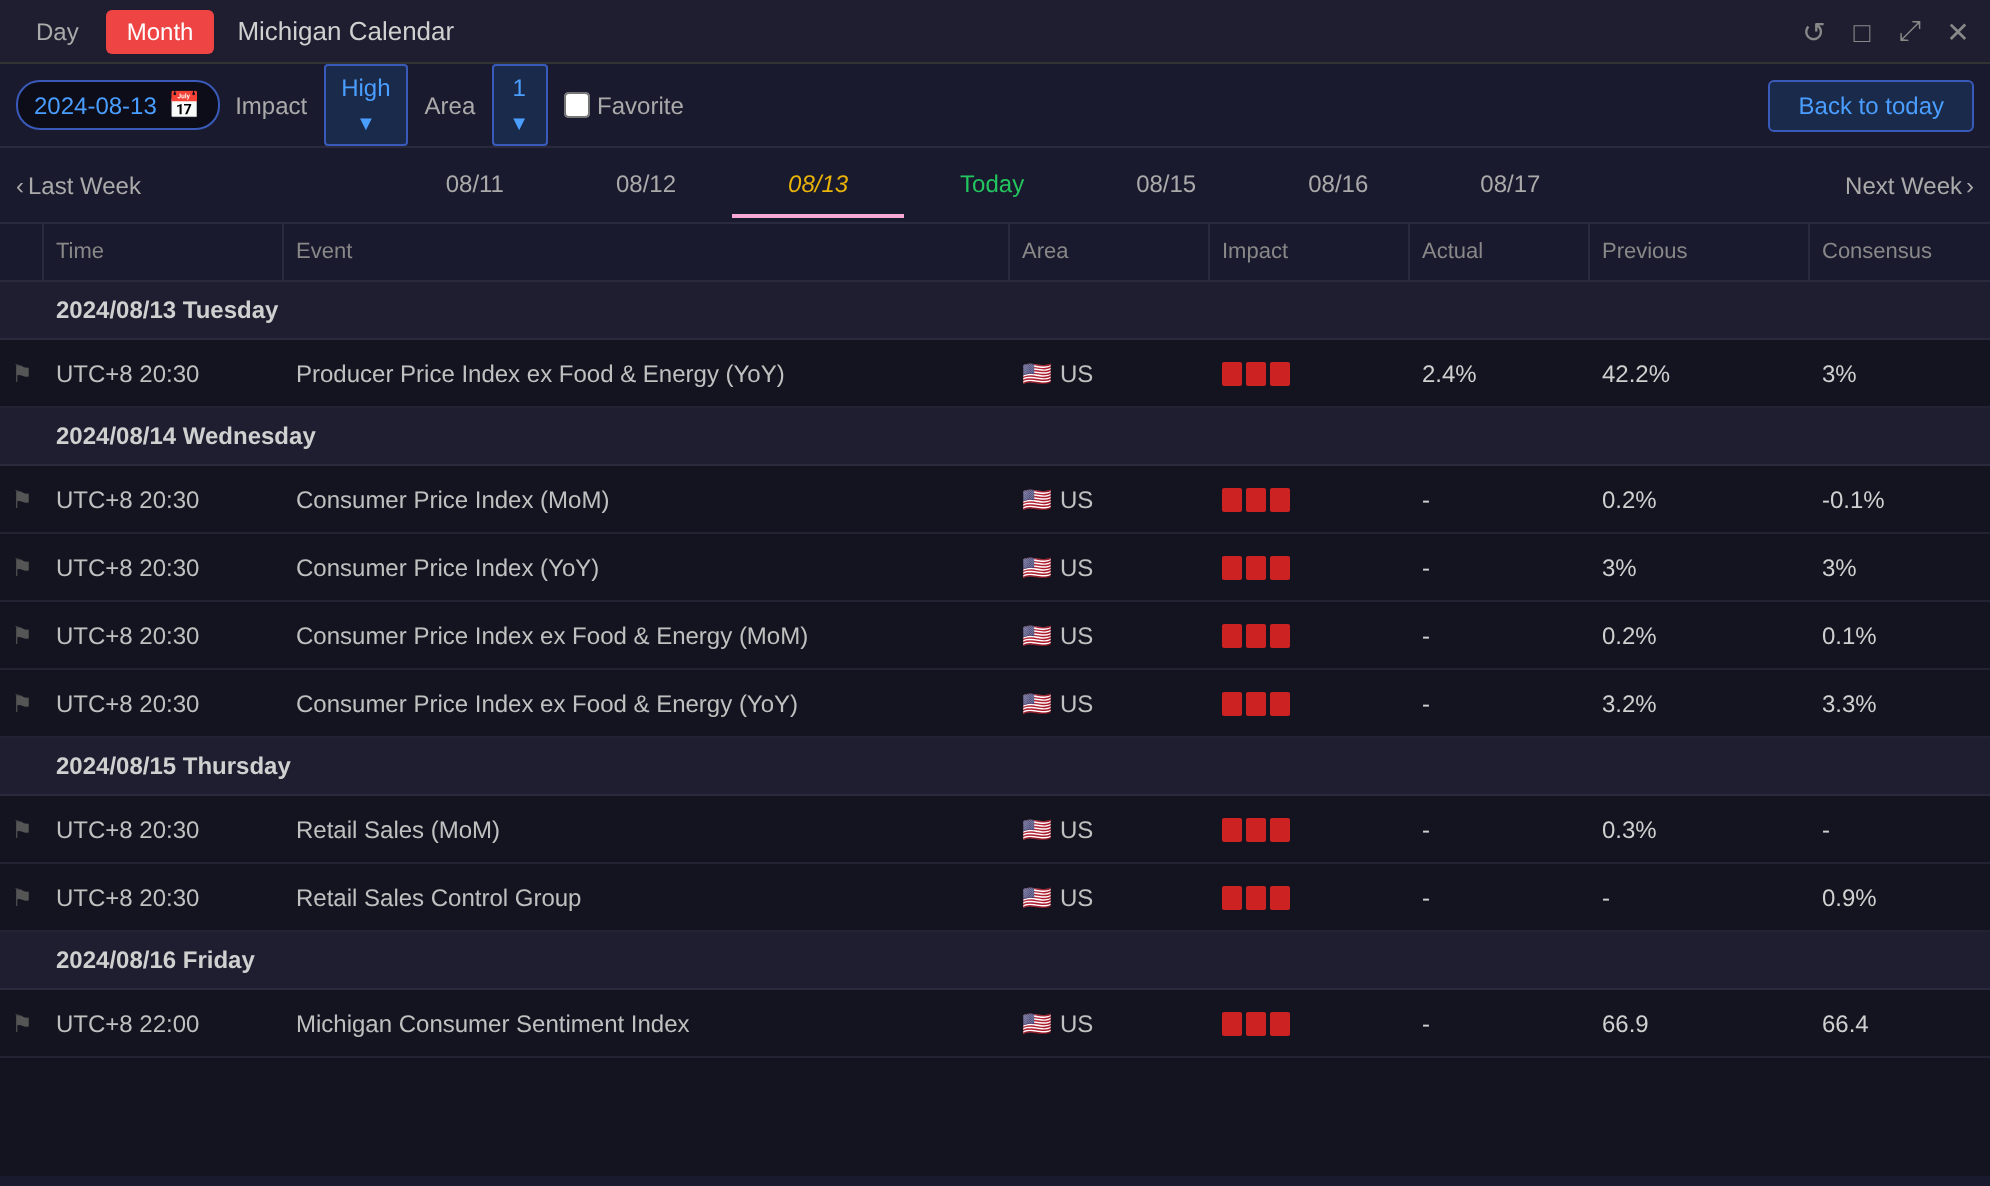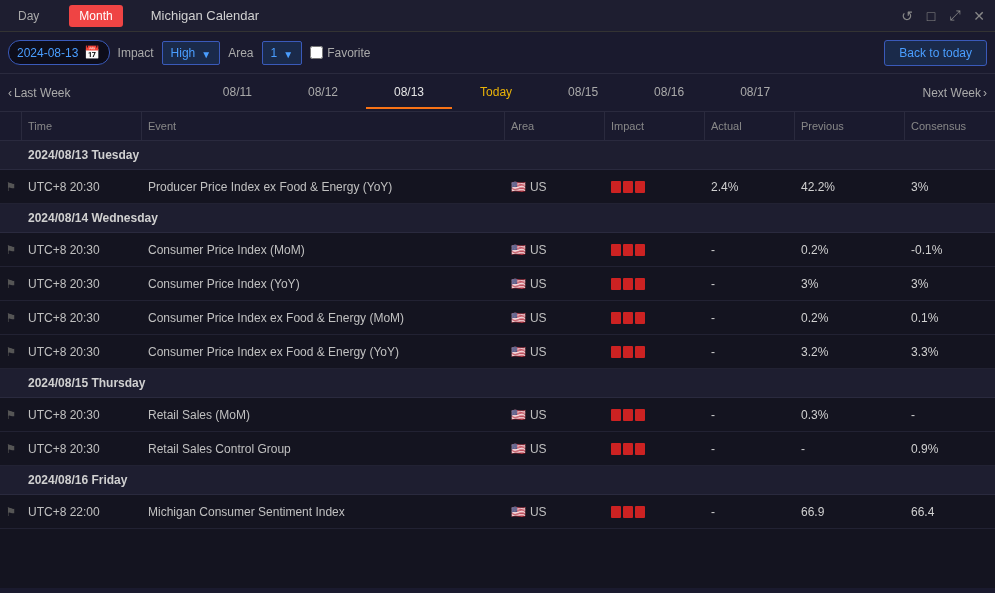--- a/index.html
+++ b/index.html
@@ -14,21 +14,21 @@
     }
 
     
     .tab-bar {
       display: flex;
       align-items: center;
       background: #1e1e30;
       padding: 0 8px;
       height: 32px;
       border-bottom: 1px solid #333;
-      gap: 20px;
+      gap: 4px;
     }
     .tab {
       padding: 4px 10px;
       cursor: pointer;
       border-radius: 3px;
       font-size: 12px;
       color: #aaa;
     }
     .tab.active {
       background: #ef4444;
@@ -90,23 +90,24 @@
       font-size: 12px;
     }
     .select-box {
       background: #1a2a4a;
       border: 1px solid #3a5aba;
       color: #4a9eff;
       padding: 4px 8px;
       font-size: 12px;
       border-radius: 2px;
       display: flex;
-      align-items: flex-end;
+      align-items: center;
       gap: 6px;
       cursor: pointer;
+      flex-direction: column;
     }
     .select-box .arrow {
       font-size: 10px;
       color: #4a9eff;
     }
     .checkbox-area {
       display: flex;
       align-items: center;
       gap: 4px;
       color: #aaa;
@@ -149,25 +150,26 @@
       gap: 0;
     }
     .date-tab {
       padding: 8px 28px;
       font-size: 12px;
       color: #aaa;
       cursor: pointer;
       border-bottom: 2px solid transparent;
     }
     .date-tab.active {
-      color: #e5e5e5;
-      border-bottom: 2px solid #f97316;
+      color: #eab308;
+      border-bottom: 2px solid #f9a8d4;
+      font-style: italic;
     }
     .date-tab.today-tab {
-      color: #eab308;
+      color: #22c55e;
     }
     .next-week {
       margin-left: auto;
     }
 
     
     .table-header {
       display: grid;
       grid-template-columns: 22px 120px 1fr 100px 100px 90px 110px 90px;
       background: #1a1a2e;

